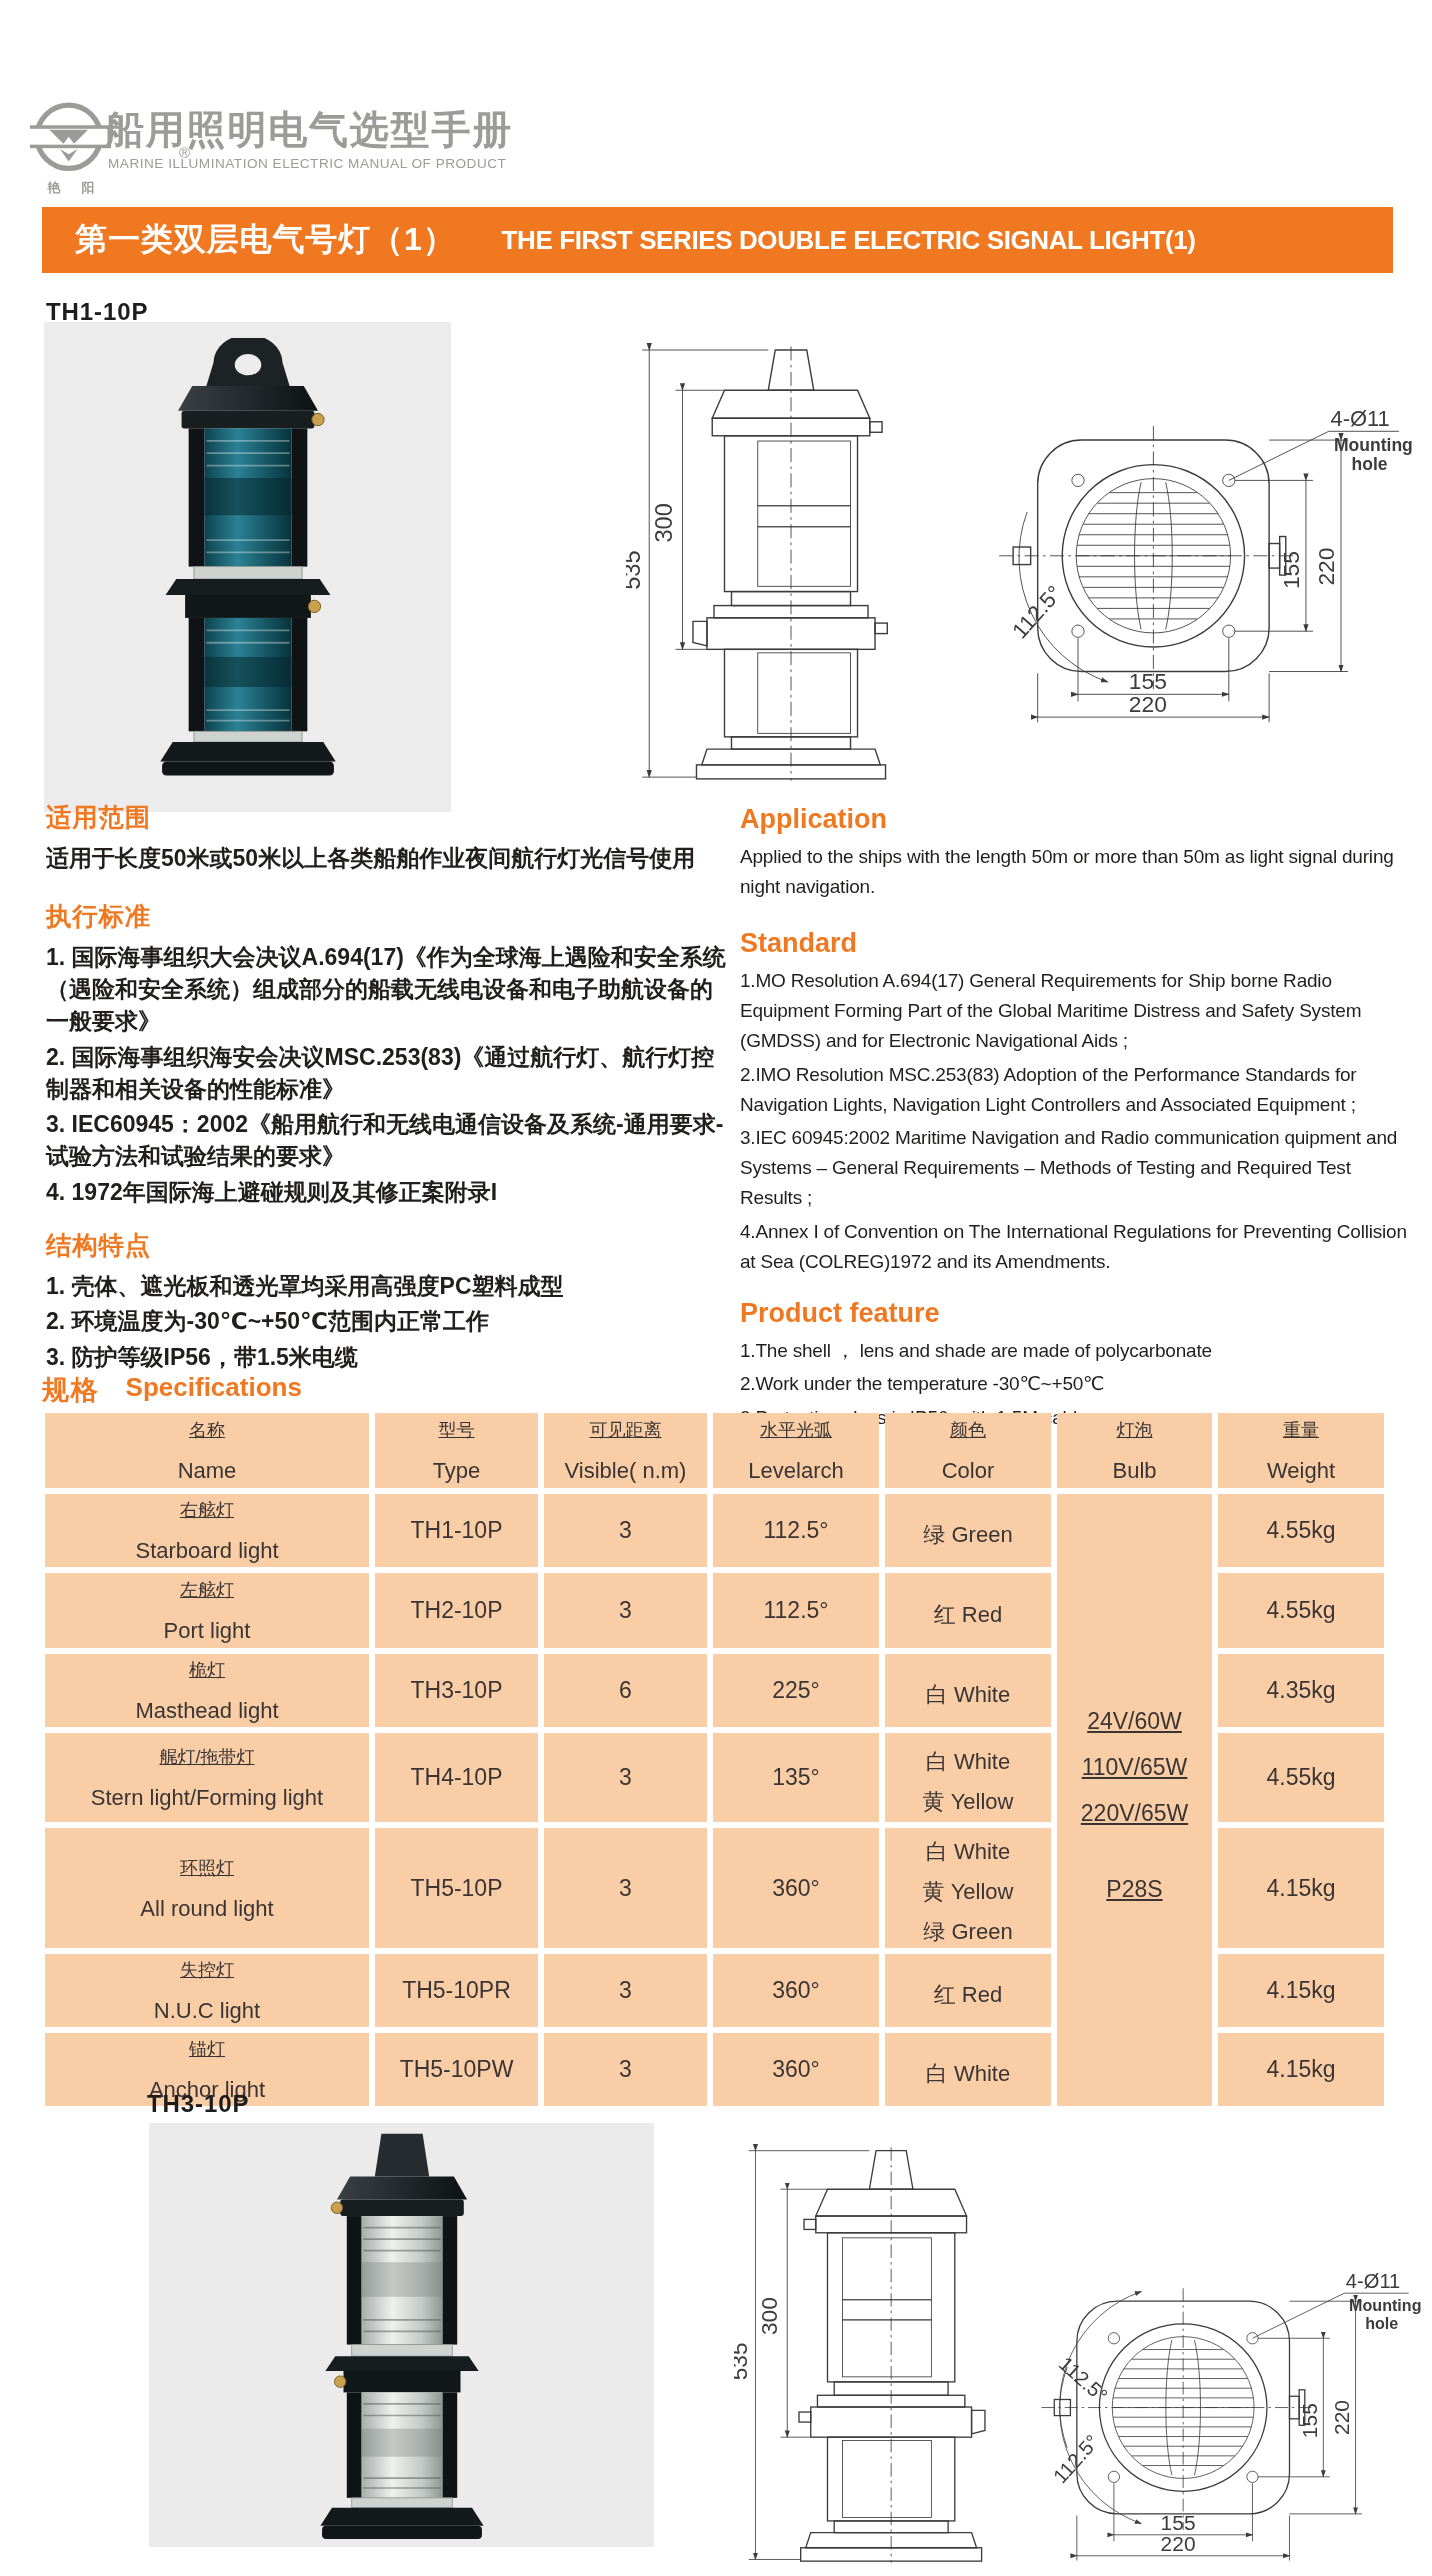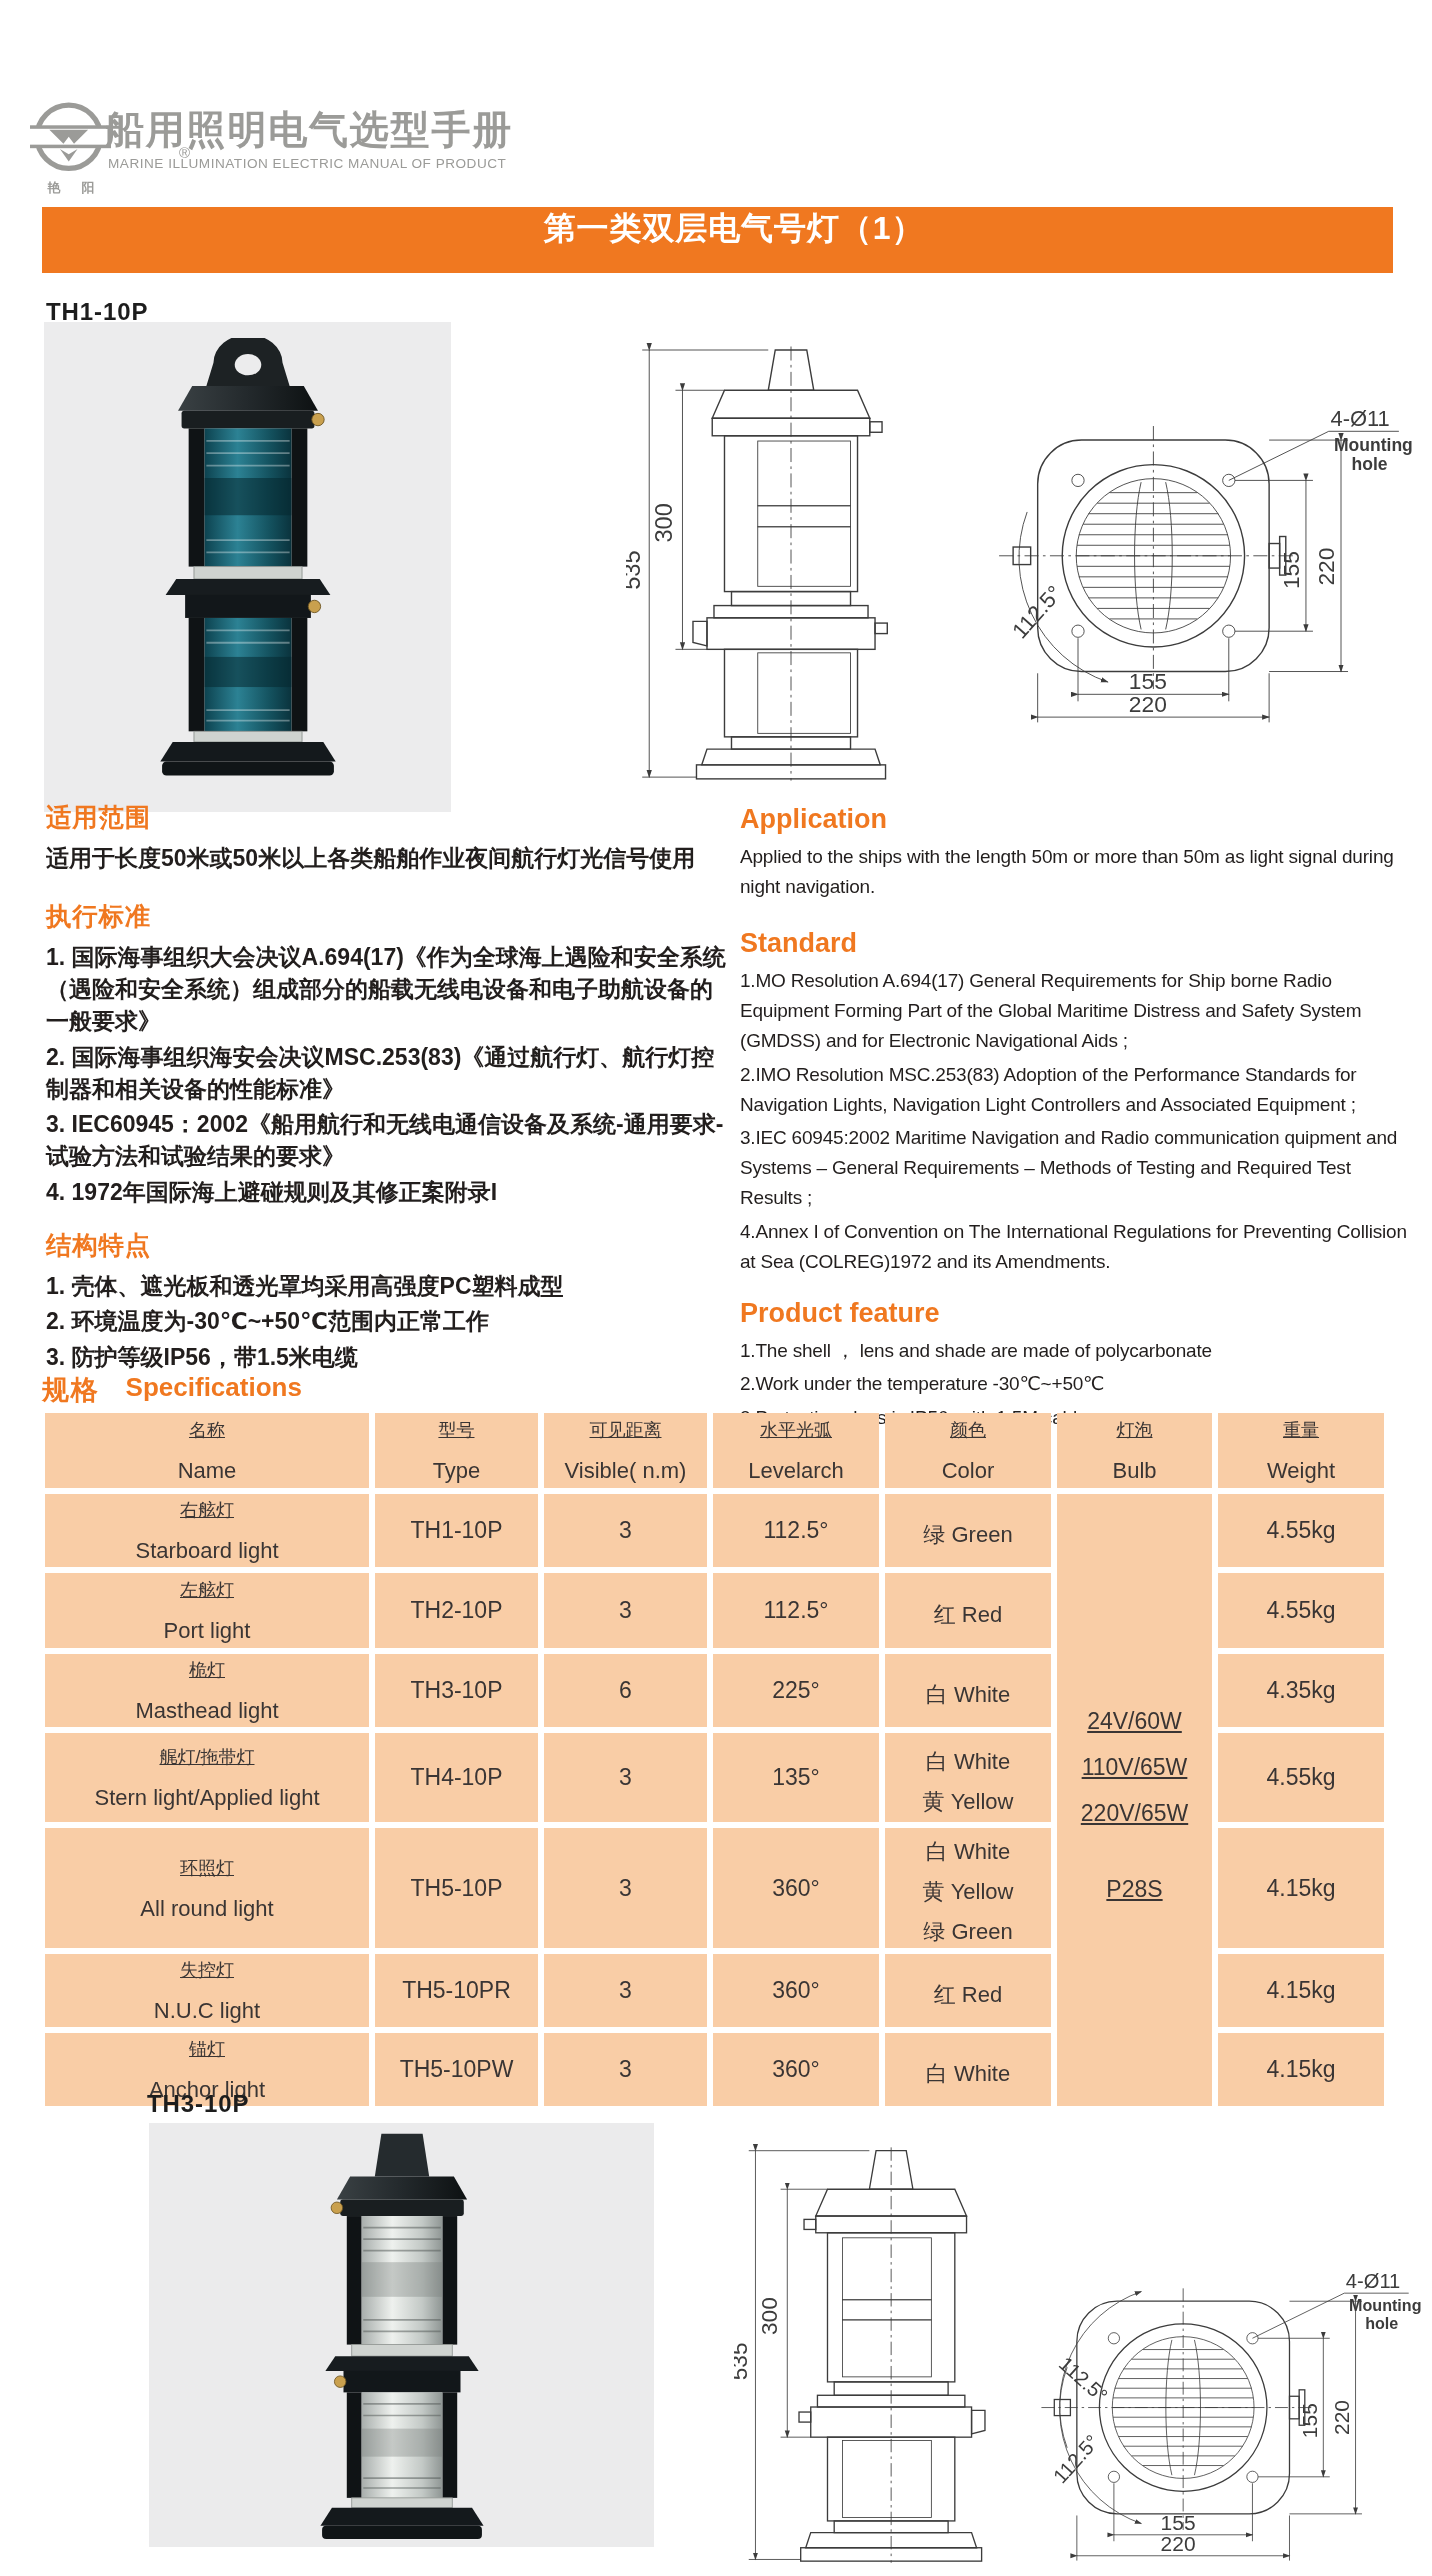--- a/index.html
+++ b/index.html
@@ -10,21 +10,21 @@
   
   .logo-wrap{left:30px;top:98px;width:175px;height:96px;}
   .logo-cn{position:absolute;left:3.5px;top:81px;width:75px;text-align:center;font-size:13px;
            color:#9b9b98;font-weight:bold;letter-spacing:8.8px;text-indent:8.8px;}
   .reg{position:absolute;left:149px;top:46px;font-size:15px;color:#9b9b98;}
   .hdr-title{left:105px;top:103px;font-size:39px;font-weight:bold;color:#9b9b98;letter-spacing:1.8px;}
   .hdr-sub{left:108px;top:156px;font-size:13.6px;color:#9b9b98;letter-spacing:0.5px;}
 
   
   .banner{left:42px;top:207px;width:1351px;height:66px;background:#F07820;display:flex;
-          align-items:center;padding-left:33px;box-sizing:border-box;gap:46px;flex-direction:column;}
+          align-items:center;padding-left:33px;box-sizing:border-box;gap:46px;}
   .banner-zh{font-size:32px;font-weight:bold;color:#ffffff;letter-spacing:0.9px;white-space:nowrap;}
   .banner-en{font-size:26px;font-weight:bold;color:#ffffff;letter-spacing:-0.4px;white-space:nowrap;}
 
   .model-label{font-size:24px;font-weight:bold;color:#1d1d1d;letter-spacing:0.9px;}
   .photo-box{background:#ececed;display:flex;justify-content:center;}
 
   
   .sec-h-zh{font-size:25.4px;font-weight:bold;color:#F07820;letter-spacing:0.9px;margin-bottom:7px;}
   .sec-h-en{font-size:27px;font-weight:bold;color:#F07820;margin-bottom:7px;}
   .zh-body{font-size:23px;line-height:32px;font-weight:600;color:#221e1d;}
@@ -349,21 +349,21 @@
       <td class="cell-big">6</td>
       <td class="cell-big">225°</td>
       <td>
         <div class="ce">白 White</div>
           </td>
       <td class="cell-big">4.35kg</td>
     </tr>
     <tr>
       <td style="height:89px">
         <div class="cz">艉灯/拖带灯</div>
-        <div class="ce">Stern light/Applied light</div>
+        <div class="ce">Stern light/Forming light</div>
           </td>
       <td class="cell-big">TH4-10P</td>
       <td class="cell-big">3</td>
       <td class="cell-big">135°</td>
       <td>
         <div class="ce">白 White</div>
         <div class="ce">黄 Yellow</div>
           </td>
       <td class="cell-big">4.55kg</td>
     </tr>

